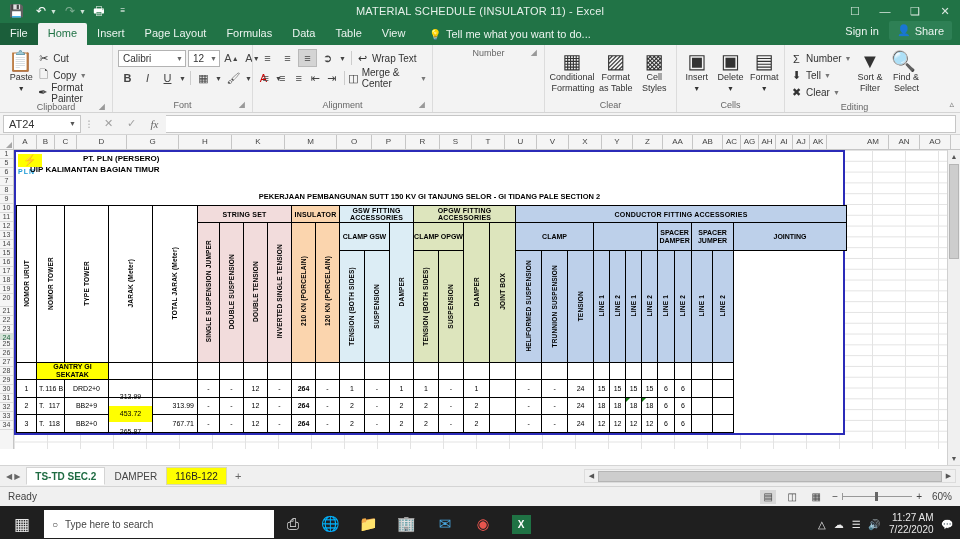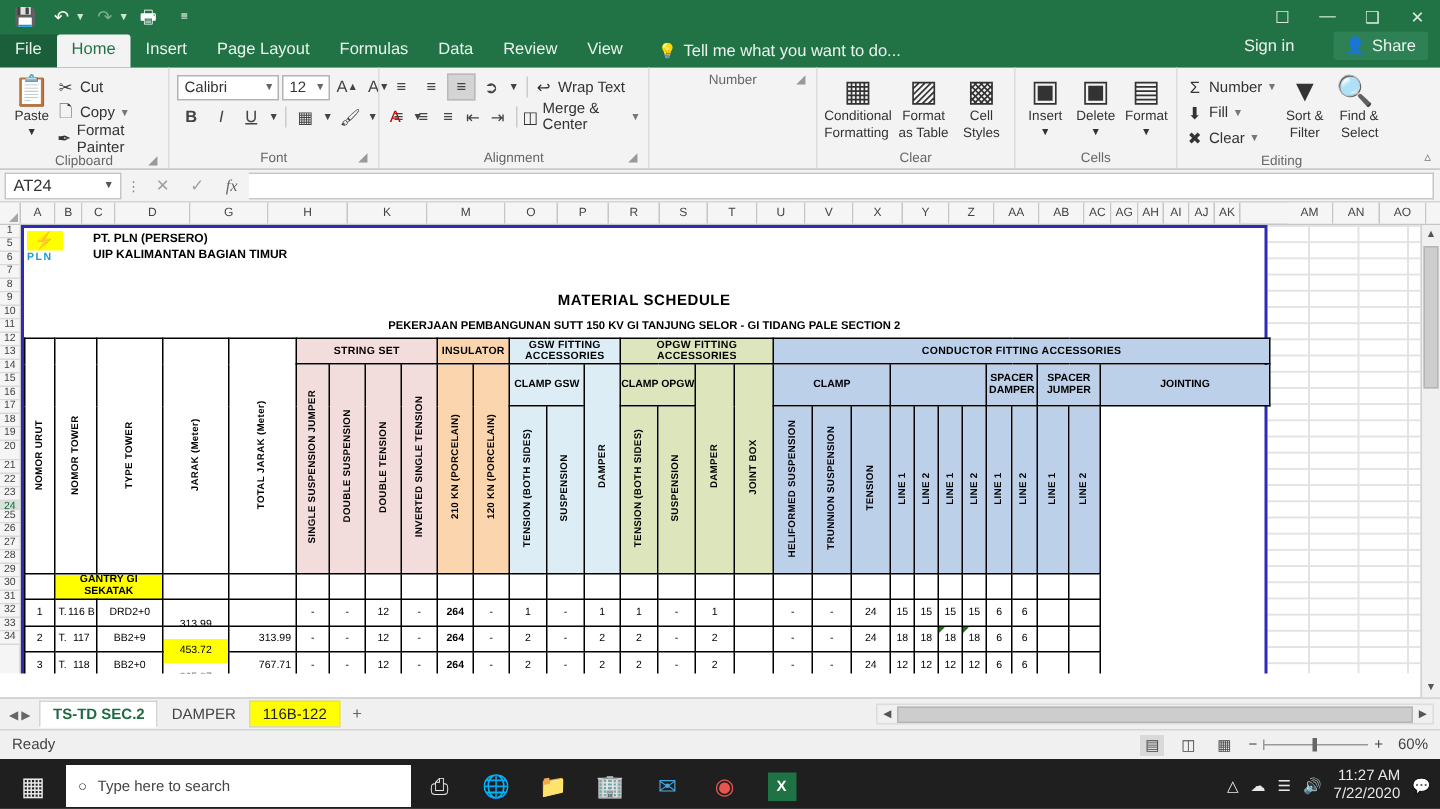--- a/index.html
+++ b/index.html
@@ -41,21 +41,21 @@
   }
   .tab.file { background: #1b5e3a; }
   .tab.active {
     background: #f3f3f3; color: #217346; border-top-left-radius: 2px; border-top-right-radius: 2px;
   }
   .tellme {
     font-size: 11px; color: #eaf3ee; padding-left: 14px; display: flex; align-items: center; gap: 4px;
     padding-bottom: 5px;
   }
   .tellme .bulb { font-size: 10px; }
-  .trail { margin-left: auto; display: flex; align-items: center; gap: 26px; padding: 0 8px 5px 0; }
+  .trail { margin-left: auto; display: flex; align-items: center; gap: 10px; padding: 0 8px 5px 0; }
   .trail .signin { font-size: 11px; color: #eaf3ee; }
   .trail .share {
     font-size: 11px; color: #eaf3ee; background: #2e8055; padding: 3px 8px; border-radius: 2px;
     display: flex; align-items: center; gap: 4px;
   }
   
   .ribbon {
     height: 68px; background: #f3f3f3; border-bottom: 1px solid #d4d4d4;
     display: flex; position: relative; font-size: 10px; color: #333;
   }
@@ -146,21 +146,21 @@
   
   .hdrblock { position: relative; height: 34px; }
   .plnlogo {
     position: absolute; left: 2px; top: 2px; width: 24px; height: 13px; background: #ffff00;
     display: flex; align-items: center; justify-content: center; font-size: 11px; color: #d81e05;
   }
   .plntext {
     position: absolute; left: 2px; top: 16px; width: 26px; font-size: 7px; color: #1b9ad6;
     letter-spacing: 1px; font-weight: bold;
   }
-  .hdrlines { position: absolute; left: 46px; top: 1px; }
+  .hdrlines { position: absolute; left: 14px; top: 1px; text-align: right; }
   .hdrlines div { font-size: 8px; font-weight: bold; color: #000; line-height: 11px; }
   .mattitle { text-align: center; font-size: 10px; font-weight: bold; letter-spacing: .4px; padding-top: 9px; }
   .matsub { text-align: center; font-size: 7.5px; font-weight: bold; padding-top: 6px; padding-bottom: 4px; }
   
   table.sched { border-collapse: collapse; width: 831px; table-layout: fixed; }
   table.sched td, table.sched th {
     border: 1px solid #000; font-size: 7px; color: #000; text-align: center;
     vertical-align: middle; padding: 0; font-weight: bold; overflow: hidden;
   }
   .grp-string { background: #f2dcdc; }
@@ -270,36 +270,37 @@
 <div class="titlebar">
   <div class="qat">
     <div class="qat-btn">💾</div>
     <div class="qat-btn">↶</div>
       <span class="qat-caret">▼</span>
     <div class="qat-btn dim">↷</div>
       <span class="qat-caret">▼</span>
     <div class="qat-btn">🖶</div>
     <div class="qat-btn" style="font-size:8px">≡</div>
   </div>
+  <div class="win-title">MATERIAL SCHEDULE (INSULATOR 11) - Excel</div>
   <div class="win-ctrls">
     <span>☐</span>
     <span>—</span>
     <span>❑</span>
     <span>✕</span>
   </div>
 </div>
 
 <div class="tabstrip">
   <div class="tab file">File</div>
   <div class="tab active">Home</div>
   <div class="tab">Insert</div>
   <div class="tab">Page Layout</div>
   <div class="tab">Formulas</div>
   <div class="tab">Data</div>
-  <div class="tab">Review</div>
+  <div class="tab">Table</div>
   <div class="tab">View</div>
   <div class="tellme">
     <span class="bulb">💡</span>
     <span>Tell me what you want to do...</span>
   </div>
   <div class="trail">
     <span class="signin">Sign in</span>
     <span class="share">
       <span>👤</span>
       <span>Share</span>
@@ -422,21 +423,21 @@
   <div class="grp" style="width:112px">
     <div class="grp-label">
       <span>Number</span><span class="dlg">◢</span>
     </div>
   </div>
 
   <div class="grp" style="width:132px">
     <div class="grp-body" style="gap:2px">
       <div class="bigbtn" style="width:44px">
         <span class="ico">▦</span>
-        <span style="text-align:left">Conditional Formatting</span>
+        <span style="text-align:right">Conditional Formatting</span>
       </div>
       <div class="bigbtn" style="width:40px">
         <span class="ico">▨</span>
         <span style="text-align:center">Format as Table</span>
       </div>
       <div class="bigbtn" style="width:34px">
         <span class="ico">▩</span>
         <span style="text-align:center">Cell Styles</span>
       </div>
     </div>
@@ -471,21 +472,21 @@
   <div class="grp" style="width:140px">
     <div class="grp-body" style="gap:3px">
       <div class="col-small" style="padding-top:1px">
         <div class="smallrow">
           <span class="ico">Σ</span>
           <span>Number</span>
           <span style="font-size:7px;color:#777">▼</span>
         </div>
         <div class="smallrow">
           <span class="ico">⬇</span>
-          <span>Fill</span>
+          <span>Tell</span>
           <span style="font-size:7px;color:#777">▼</span>
         </div>
         <div class="smallrow">
           <span class="ico">✖</span>
           <span>Clear</span>
           <span style="font-size:7px;color:#777">▼</span>
         </div>
       </div>
       <div class="bigbtn" style="width:36px">
         <span class="ico">▼</span>
@@ -596,21 +597,20 @@
 
         <div class="hdrblock">
           <div class="plnlogo">⚡</div>
           <div class="plntext">PLN</div>
           <div class="hdrlines">
             <div>PT. PLN (PERSERO)</div>
             <div>UIP KALIMANTAN BAGIAN TIMUR</div>
           </div>
         </div>
 
-        <div class="mattitle">MATERIAL  SCHEDULE</div>
         <div class="matsub">PEKERJAAN PEMBANGUNAN SUTT 150 KV GI TANJUNG SELOR - GI TIDANG PALE SECTION 2</div>
 
         <table class="sched">
           <colgroup>
             <col style="width:20px">
               <col style="width:28px">
               <col style="width:44px">
             <col style="width:44px">
               <col style="width:45px">
             <col style="width:22px">

